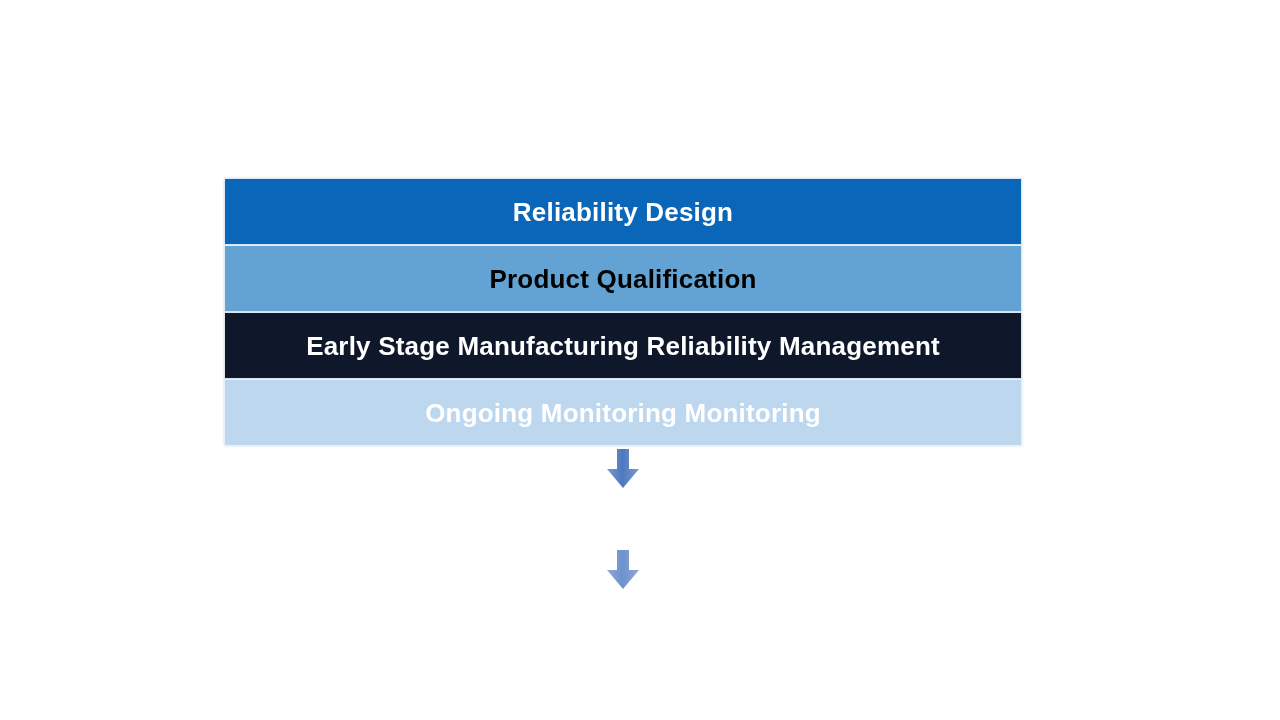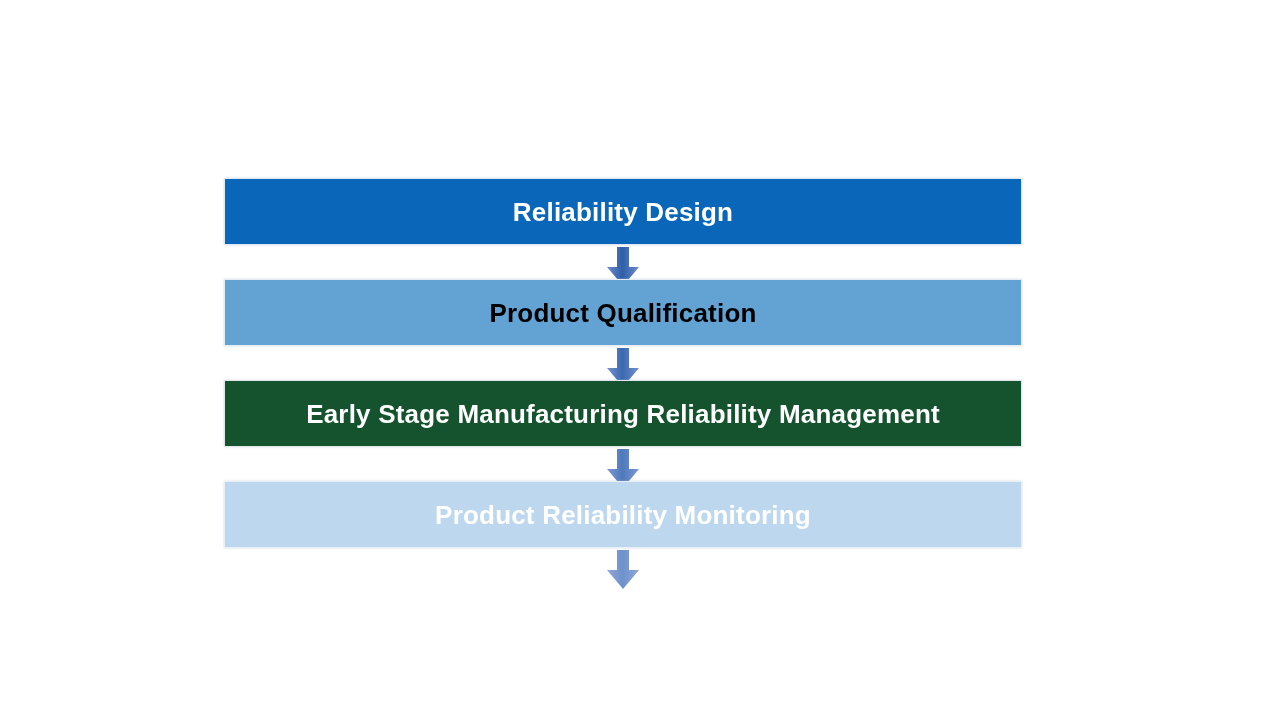--- a/index.html
+++ b/index.html
@@ -30,21 +30,20 @@
   .flow-step {
     position: relative;
     width: 798px;
     height: 67px;
     box-sizing: border-box;
     display: flex;
     align-items: center;
     justify-content: center;
     border: 1px solid rgba(235, 240, 246, 0.95);
     box-shadow: 0 0 2px rgba(170, 185, 200, 0.55);
-    margin-bottom: 34px;
   }
 
   .flow-step:last-of-type {
     margin-bottom: 0;
   }
 
   .flow-step-label {
     color: #ffffff;
     font-size: 26px;
     font-weight: bold;
@@ -117,35 +116,35 @@
           <linearGradient id="ag2" x1="0" y1="0" x2="1" y2="0">
             <stop offset="0%" class="gstop-a" stop-color="#8097D3"></stop>
             <stop offset="48%" class="gstop-b" stop-color="#4D79BC"></stop>
             <stop offset="100%" class="gstop-c" stop-color="#8097D3"></stop>
           </linearGradient>
         </defs>
         <path d="M16 2 L28 2 L28 22 L38 22 L22 41 L6 22 L16 22 Z" fill="url(#ag2)"></path>
       </svg>
     </div>
 
-    <div class="flow-step" style="background-color: #14532d;">
+    <div class="flow-step" style="background-color: #0f172a;">
       <span class="flow-step-label" style="color: rgb(255, 255, 255);">Early Stage Manufacturing Reliability Management</span>
     </div>
 
     <div class="flow-arrow" style="top: 370px;">
       <svg viewBox="0 0 44 44" xmlns="http://www.w3.org/2000/svg">
         <defs>
           <linearGradient id="ag3" x1="0" y1="0" x2="1" y2="0">
             <stop offset="0%" class="gstop-a" stop-color="#93A6D8"></stop>
             <stop offset="48%" class="gstop-b" stop-color="#6D92CC"></stop>
             <stop offset="100%" class="gstop-c" stop-color="#93A6D8"></stop>
           </linearGradient>
         </defs>
         <path d="M16 2 L28 2 L28 22 L38 22 L22 41 L6 22 L16 22 Z" fill="url(#ag3)"></path>
       </svg>
     </div>
 
     <div class="flow-step" style="background-color: rgb(189, 215, 238);">
-      <span class="flow-step-label" style="color: rgb(255, 255, 255);">Product Reliability Monitoring</span>
+      <span class="flow-step-label" style="color: rgb(255, 255, 255);">Ongoing Monitoring Monitoring</span>
     </div>
 
   </div>
 </div>
 
 </body></html>

